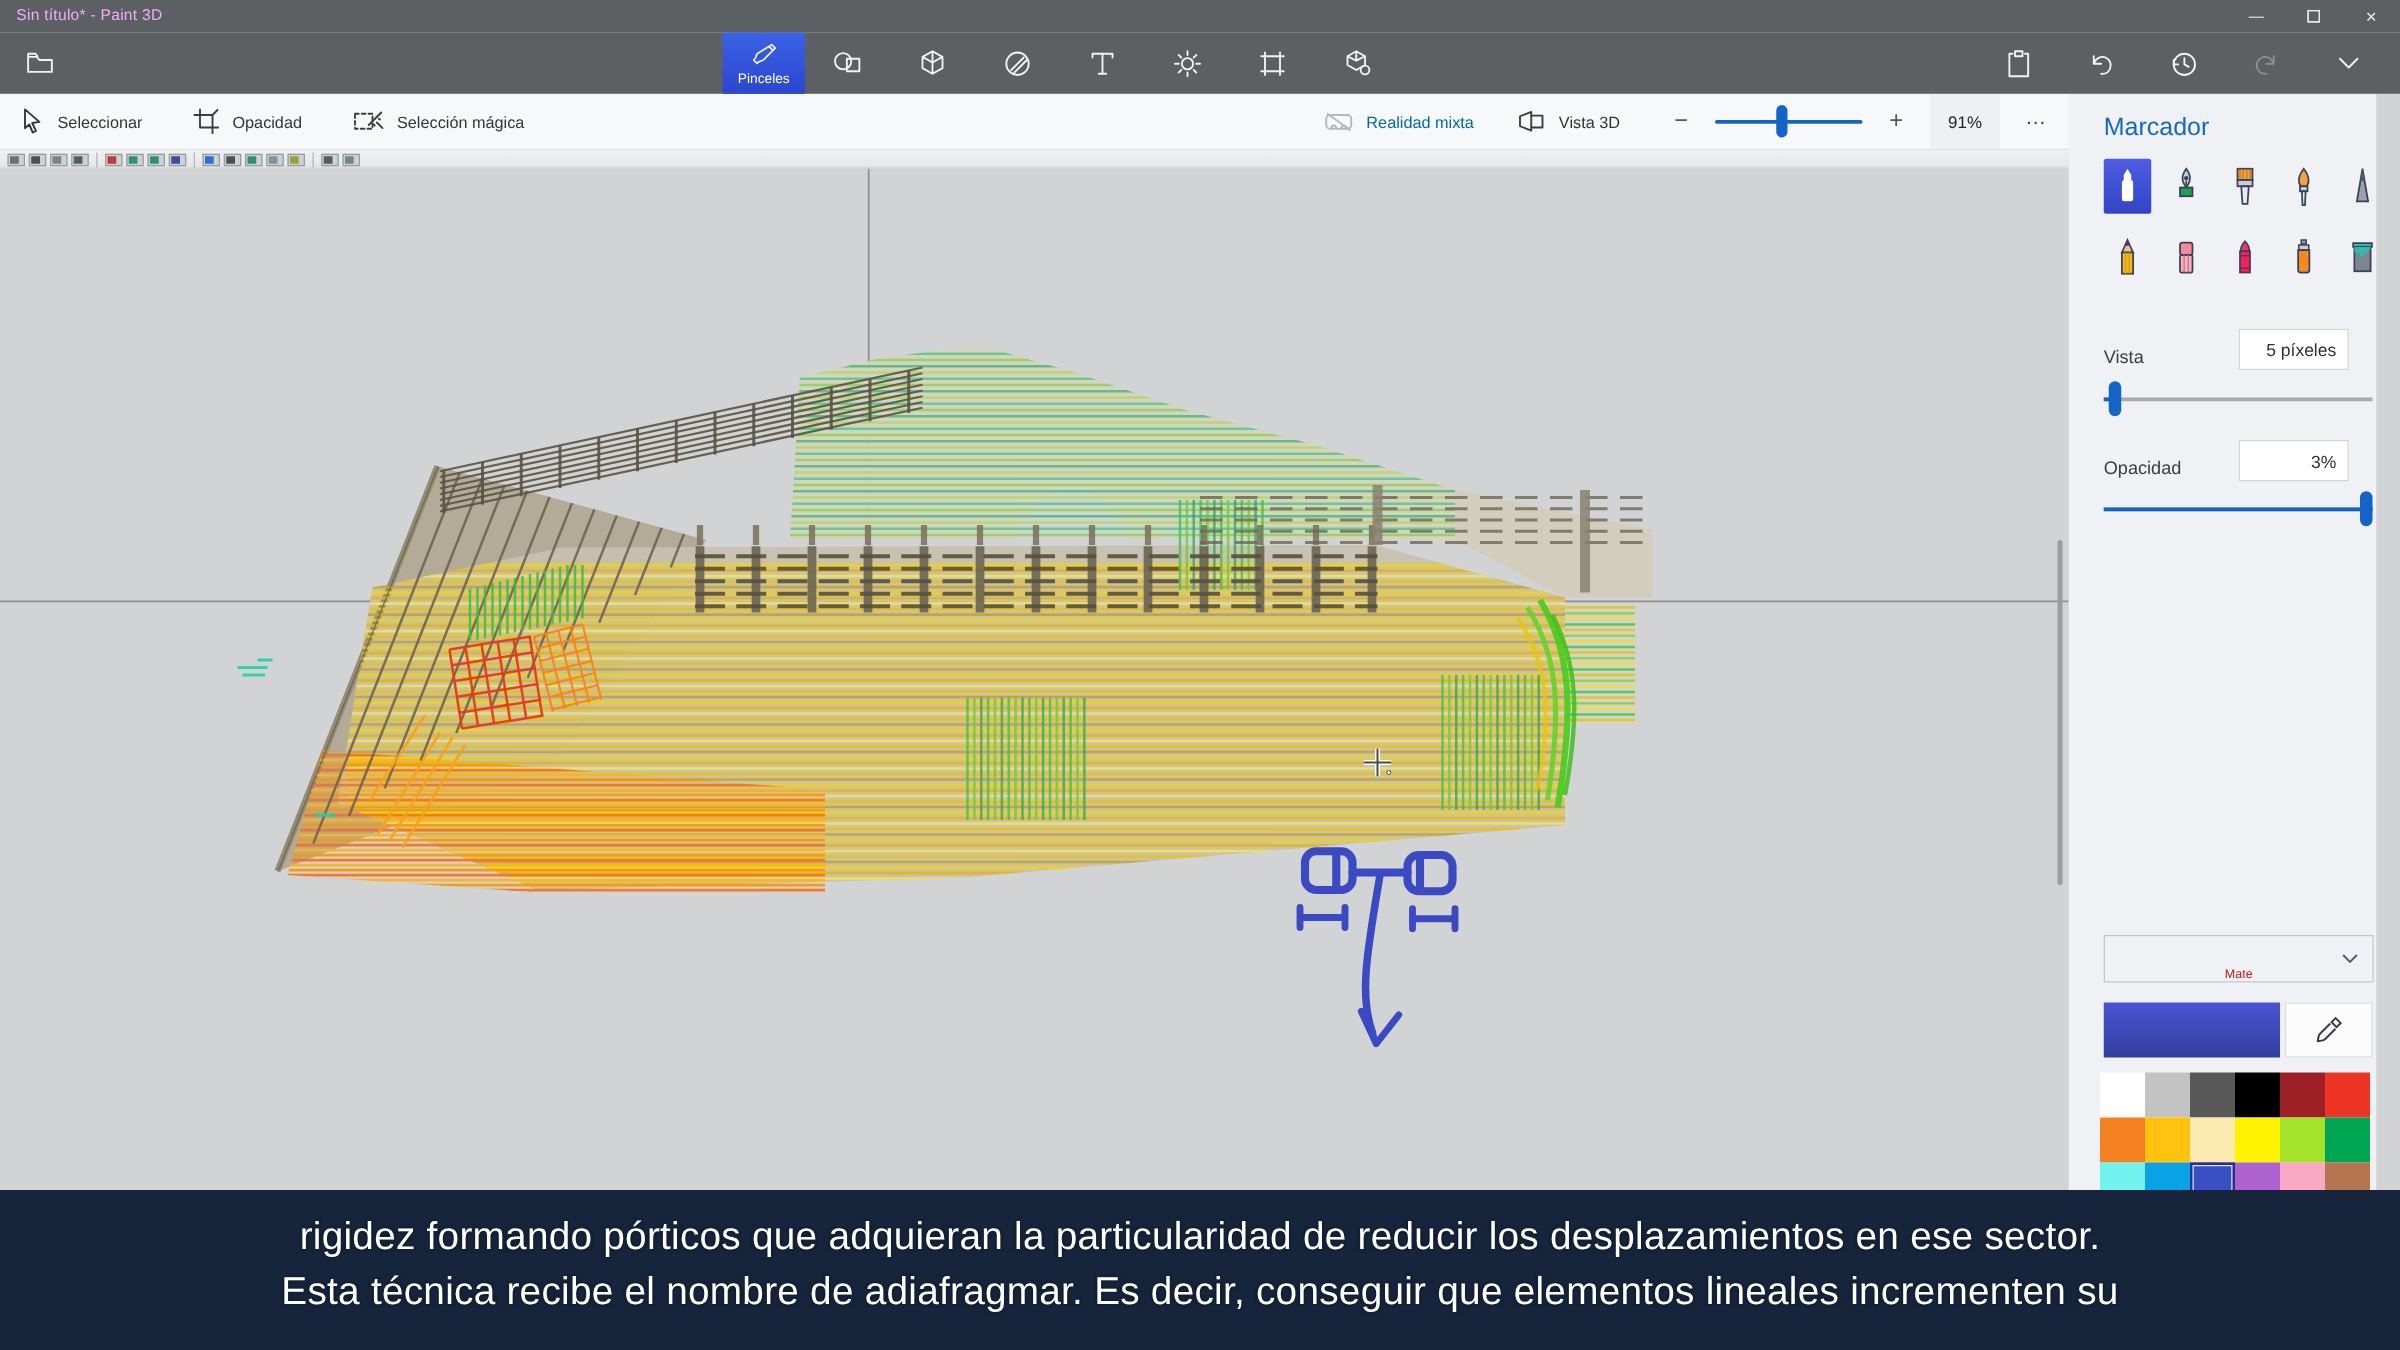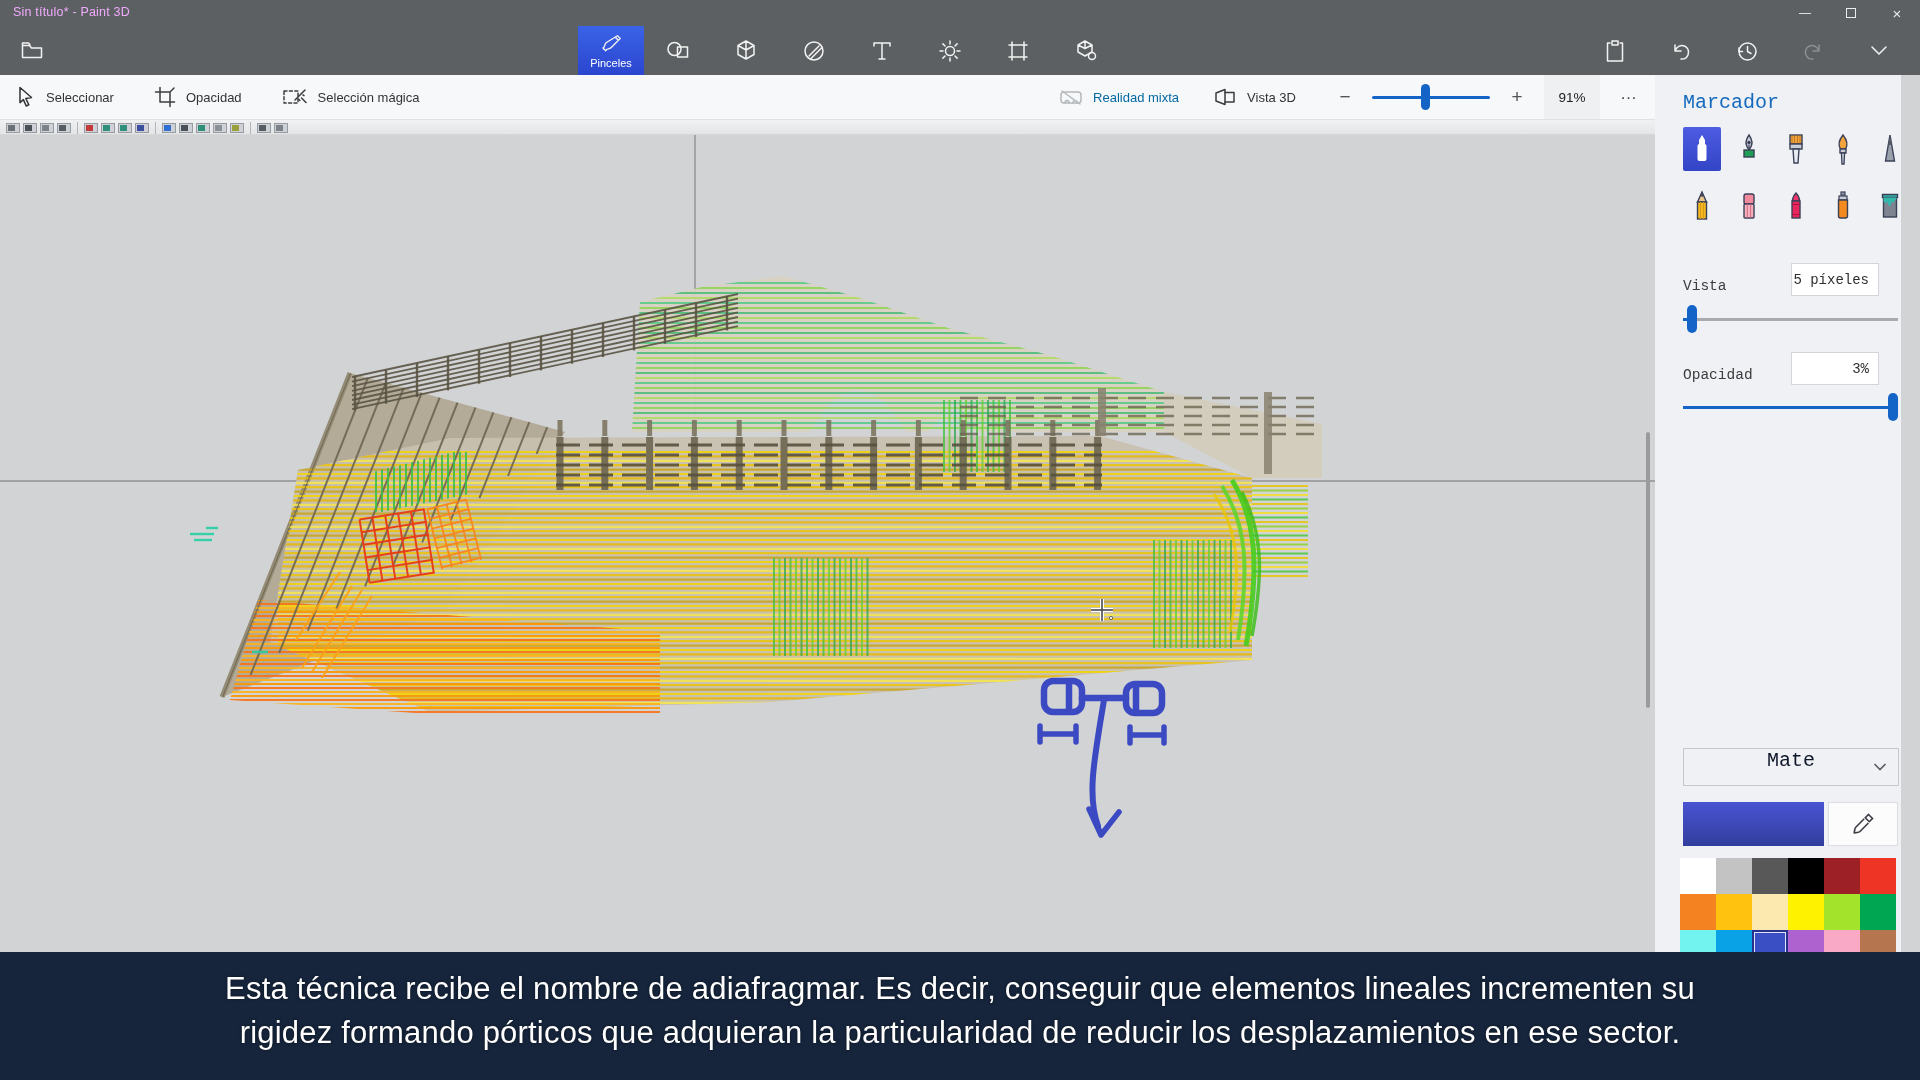--- a/index.html
+++ b/index.html
@@ -37,32 +37,32 @@
   
   .canvas{position:absolute;left:0;top:120px;width:1655px;height:832px;background:#d2d3d5;z-index:1;}
   .canvas svg.model{position:absolute;left:0;top:0;z-index:1;}
   .canvas-topstrip{position:absolute;left:0;top:0;width:1655px;height:15px;background:linear-gradient(#f0f1f2,#e4e5e7);border-bottom:1px solid #d6d7d9;z-index:2;box-sizing:border-box;}
   .mini-icons{display:flex;align-items:center;gap:3px;padding:1px 0 0 6px;height:13px;}
   .mini-icon{position:relative;width:14px;height:10px;background:#ced1d5;border:1px solid #989ca2;box-sizing:border-box;}
   .mini-icon i{position:absolute;left:1px;top:1px;width:7px;height:6px;display:block;}
   .mini-sep{width:1px;height:12px;background:#b2b5b9;margin:0 3px;}
   .scrollbar-thumb{position:absolute;left:1646px;top:312px;width:4px;height:276px;background:#9b9b9b;border-radius:2px;z-index:3;}
   
-  .panel{position:absolute;left:1655px;top:75px;width:246px;height:877px;background:#f0f1f5;z-index:10;font-family:Liberation Mono, monospace;}
+  .panel{position:absolute;left:1655px;top:75px;width:246px;height:877px;background:#f0f1f5;z-index:10;}
   .panel-title{position:absolute;left:28px;top:16px;font-size:20px;color:#156abe;}
   .brush-grid{position:absolute;left:28px;top:52px;display:grid;grid-template-columns:repeat(5,38px);grid-auto-rows:44px;column-gap:9px;row-gap:13px;}
   .brush-cell{display:flex;align-items:center;justify-content:center;border-radius:2px;}
   .brush-cell.selected{background:linear-gradient(180deg,#4d5ce2,#3344c6);}
   .field-label{position:absolute;left:28px;font-size:14.5px;color:#3c3c3c;}
   .value-box{position:absolute;right:22px;width:77px;height:31px;background:#fff;border:1px solid #d4d5d8;display:flex;align-items:center;justify-content:flex-end;padding-right:9px;font-size:14px;color:#2f2f2f;}
   .slider{position:absolute;left:28px;width:215px;height:28px;}
   .slider .track{position:absolute;left:0;top:13px;width:100%;height:2.5px;background:#a9aaad;}
   .slider .fill{position:absolute;left:0;top:13px;height:2.5px;background:#1464c8;}
   .slider .thumb{position:absolute;top:0;width:10px;height:28px;border-radius:5px;background:#1464c8;}
-  .finish-select{position:absolute;left:28px;top:673px;width:216px;height:38px;border:1px solid #c6c7ca;box-sizing:border-box;display:flex;align-items:flex-start;justify-content:center;font-size:20px;color:#0f172a;}
+  .finish-select{position:absolute;left:28px;top:673px;width:216px;height:38px;border:1px solid #c6c7ca;box-sizing:border-box;display:flex;align-items:flex-end;justify-content:center;font-size:10px;color:#b91c1c;}
   .finish-select .chev{position:absolute;right:11px;top:13px;}
   .swatch-current{position:absolute;left:28px;top:727px;width:141px;height:44px;background:linear-gradient(180deg,#4a54d2,#323e9e);}
   .dropper-btn{position:absolute;left:173px;top:727px;width:70px;height:44px;background:#fcfcfd;border:1px solid #dcdde0;box-sizing:border-box;display:flex;align-items:center;justify-content:center;}
   .color-palette{position:absolute;left:25px;top:783px;display:grid;grid-template-columns:repeat(6,36px);grid-auto-rows:36px;}
   .pal-cell{width:36px;height:36px;}
   .pal-cell.selected{outline:2px solid #28328e;outline-offset:-2px;box-shadow:inset 0 0 0 3px rgba(240,241,245,.9);}
   
   .subtitle{position:absolute;left:0;top:952px;width:1920px;height:128px;background:#16253c;z-index:30;color:#fff;text-align:center;box-sizing:border-box;padding-top:15px;}
   .subtitle div{font-size:31px;line-height:44px;text-shadow:0 0 3px rgba(0,0,0,.55);letter-spacing:.2px;}
   .icon-stroke{stroke:#f2f2f2;stroke-width:1.5;fill:none;stroke-linecap:round;stroke-linejoin:round;}
@@ -799,17 +799,17 @@
         <div class="pal-cell" style="background: rgb(114, 243, 240);"></div>
         <div class="pal-cell" style="background: rgb(10, 162, 230);"></div>
         <div class="pal-cell selected" style="background: rgb(58, 79, 196);"></div>
         <div class="pal-cell" style="background: rgb(174, 98, 207);"></div>
         <div class="pal-cell" style="background: rgb(249, 168, 198);"></div>
         <div class="pal-cell" style="background: rgb(181, 118, 79);"></div>
       </div>
   </aside>
 
   <div class="subtitle">
+    <div>rigidez formando pórticos que adquieran la particularidad de reducir los desplazamientos en ese sector.</div>
     <div>Esta técnica recibe el nombre de adiafragmar. Es decir, conseguir que elementos lineales incrementen su</div>
-    <div>rigidez formando pórticos que adquieran la particularidad de reducir los desplazamientos en ese sector.</div>
   </div>
 
 </div>
 
 </body></html>

